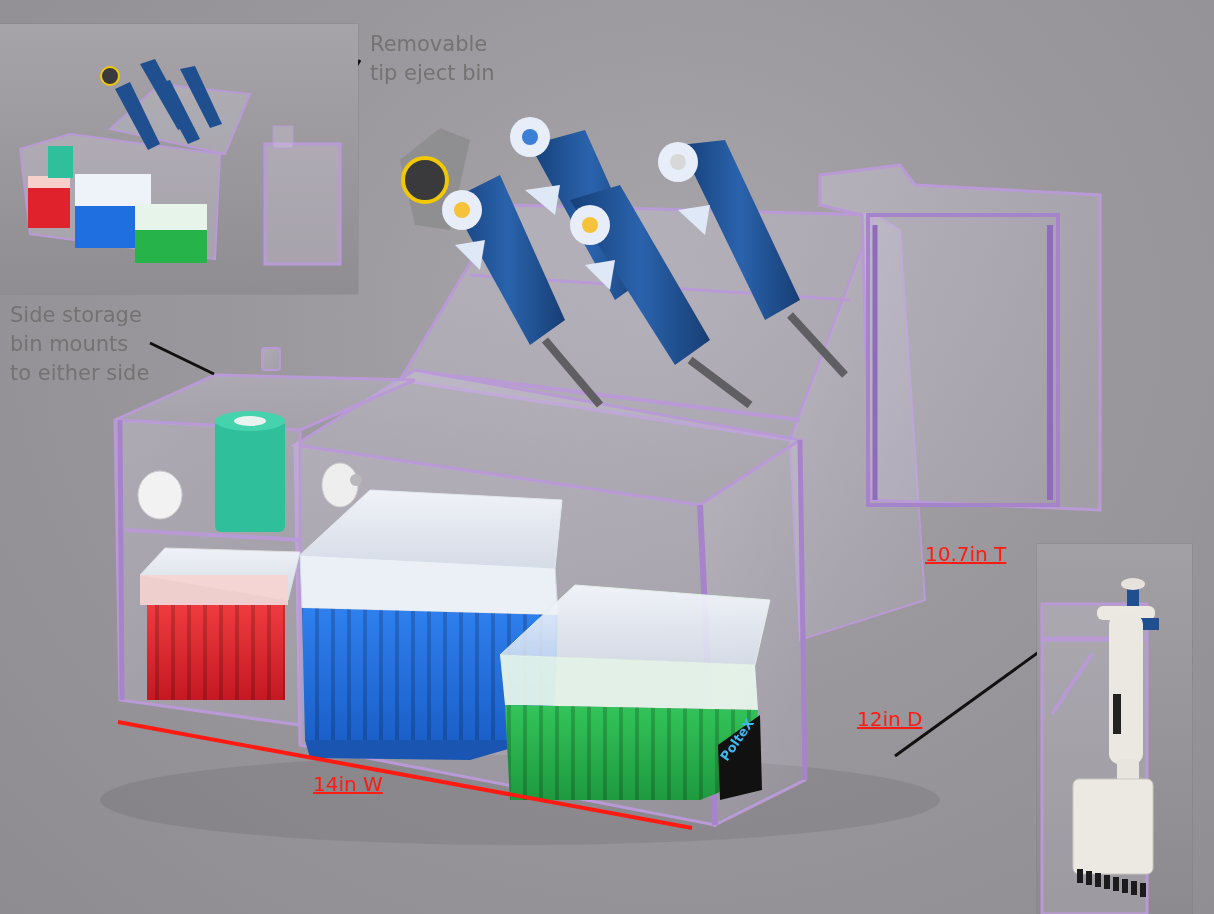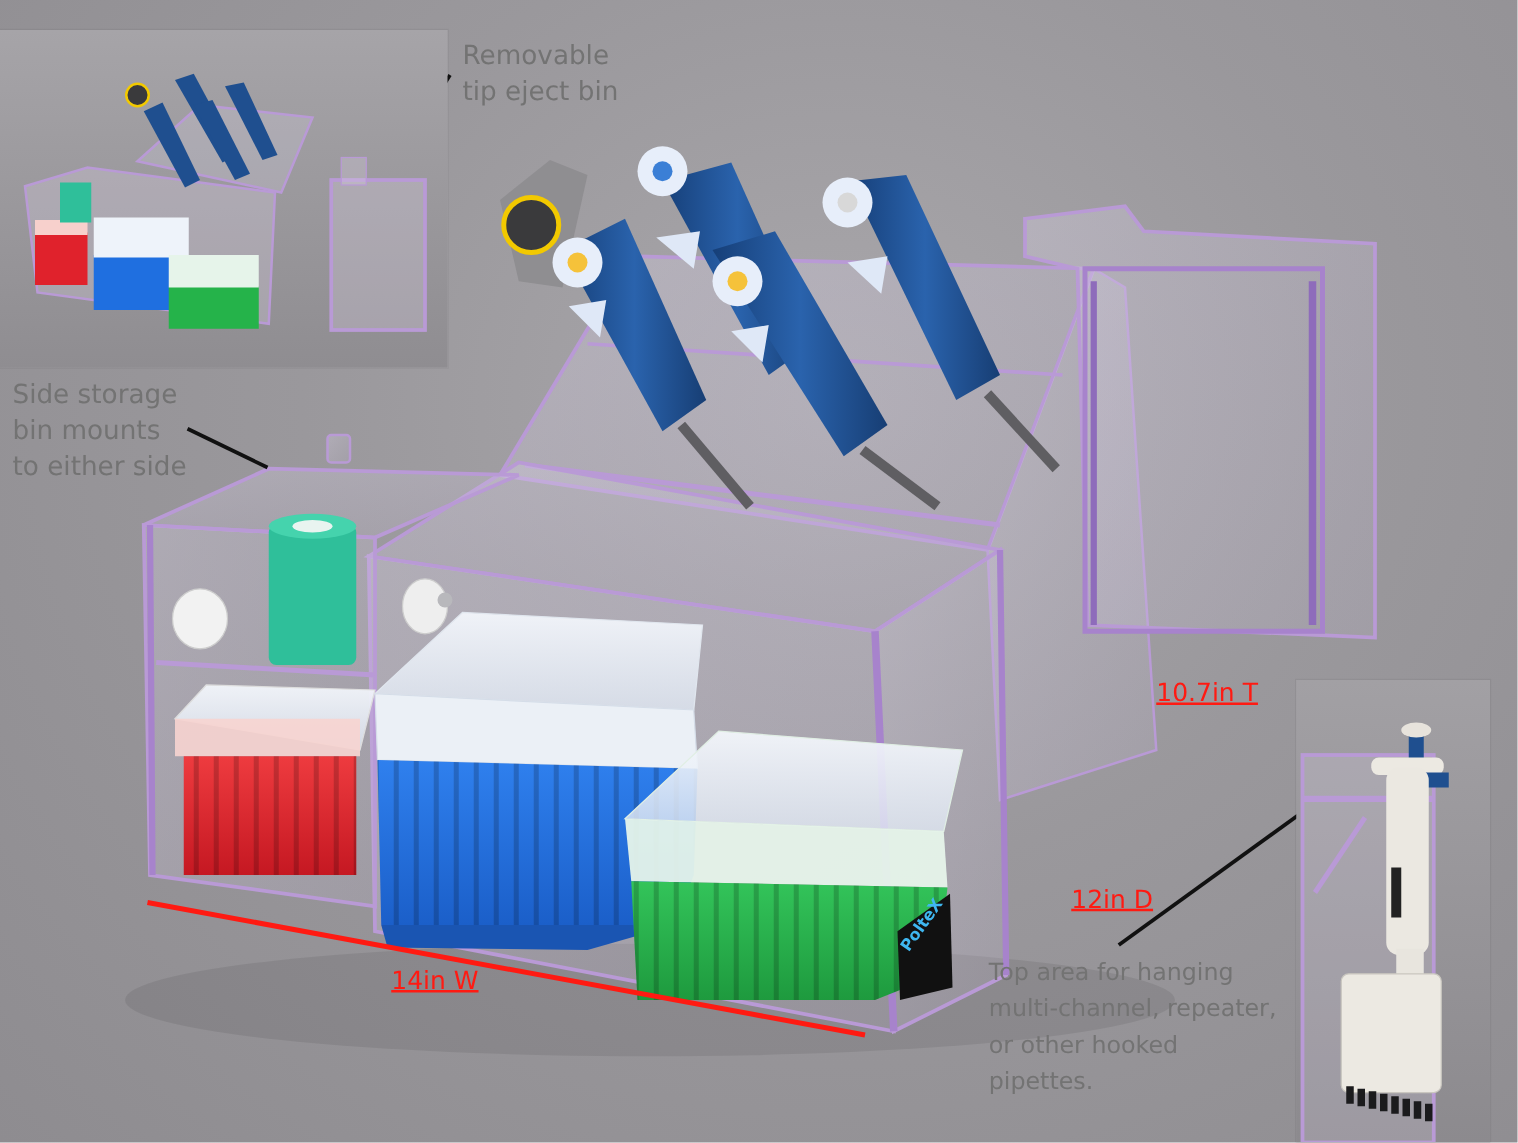--- a/index.html
+++ b/index.html
@@ -201,21 +201,17 @@
     </svg>
   </div>
 
   <div class="callout" style="left:370px;top:30px;">Removable
 tip eject bin</div>
 
   <div class="callout" style="left:10px;top:301px;">Side storage
 bin mounts
 to either side</div>
 
-  <div class="callout" style="left:791px;top:764px;font-size:19px;line-height:29px;">Top area for hanging
-multi-channel, repeater,
-or other hooked
-pipettes.</div>
 
   <div class="dim" style="left:296px;top:772px;margin-left:17px;">14in W</div>
   <div class="dim" style="left:847px;top:707px;margin-left:10px;">12in D</div>
   <div class="dim" style="left:925px;top:542px;">10.7in T</div>
 </div>
 
 </body></html>

